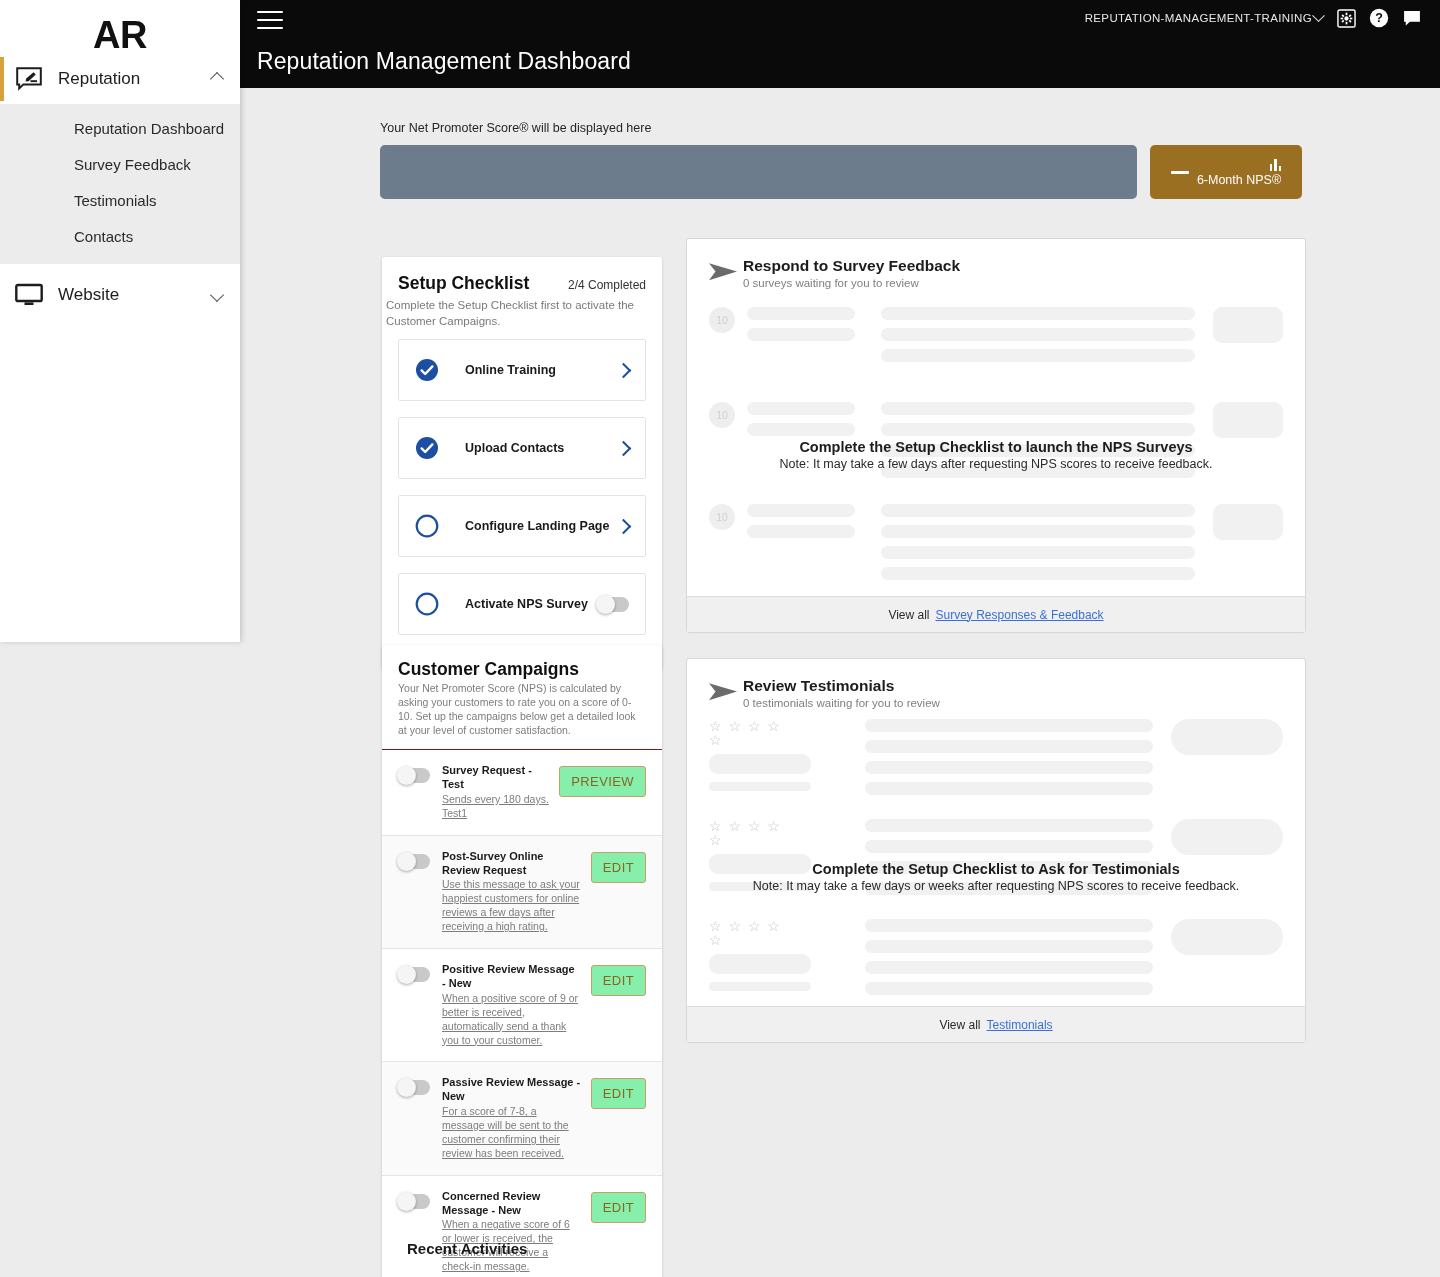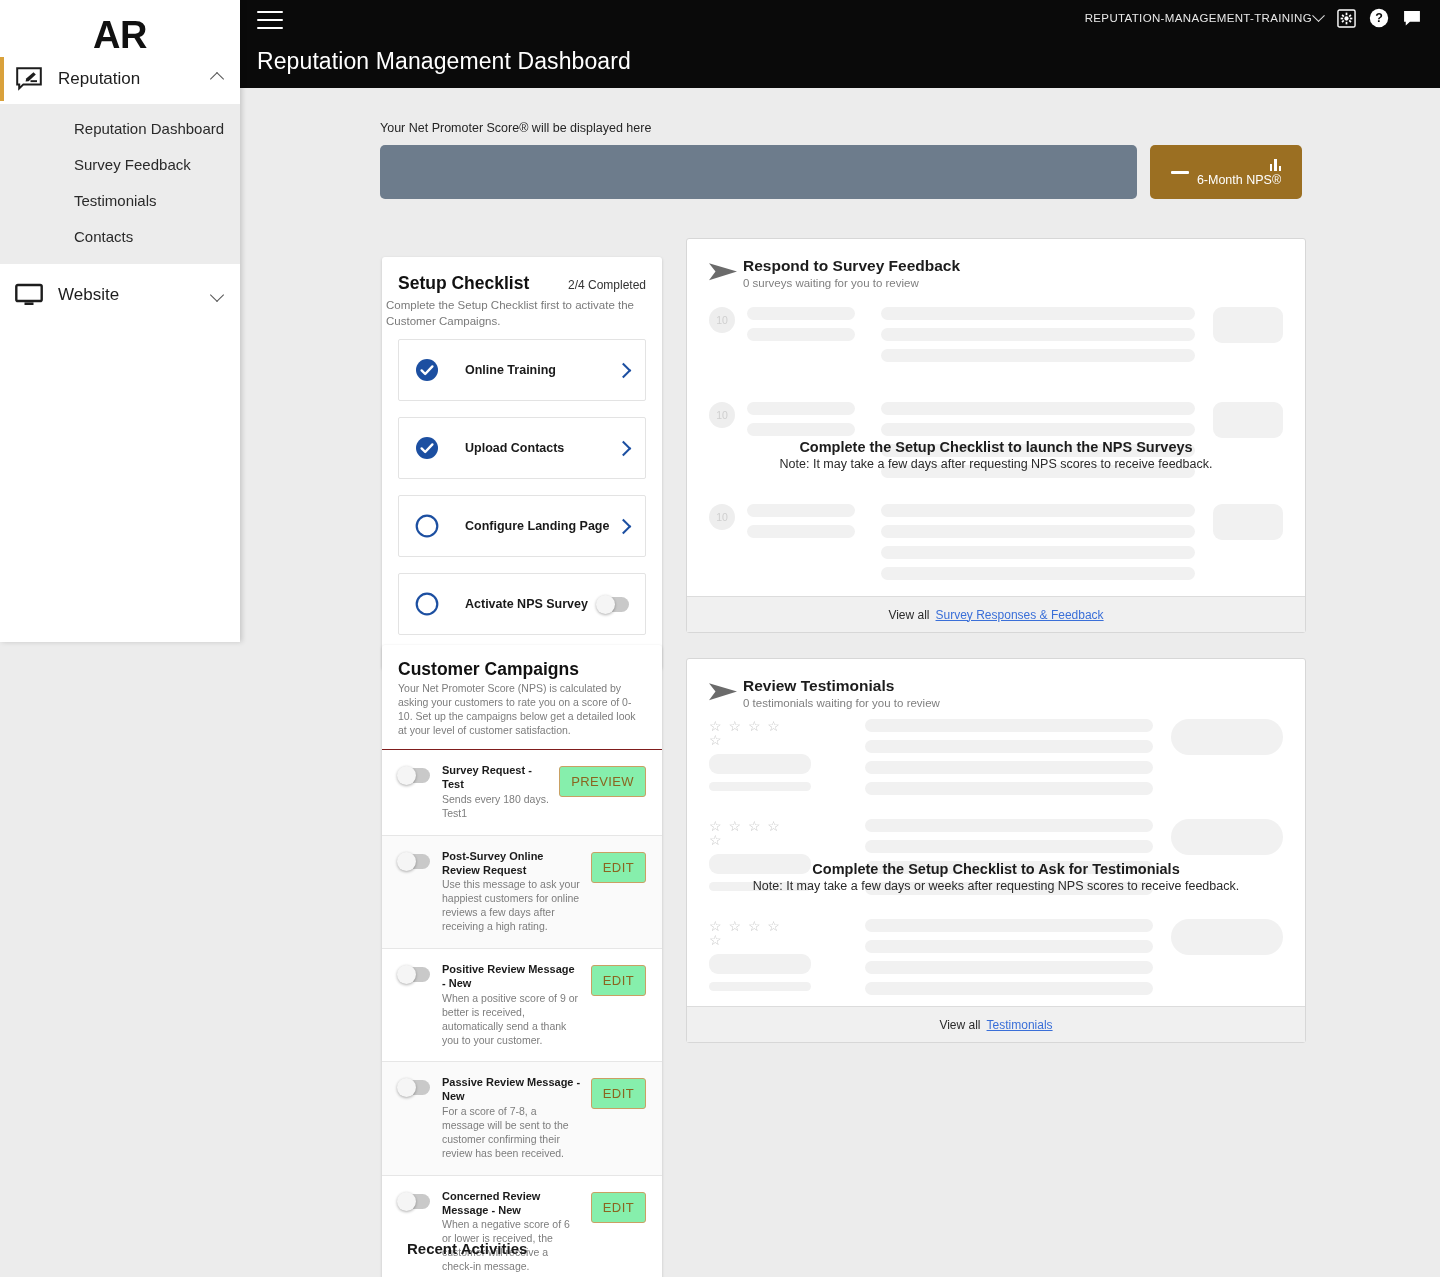--- a/index.html
+++ b/index.html
@@ -125,21 +125,21 @@
   #campaigns-card { left: 142px; top: 557px; width: 280px; height: 672px; }
   .cc-head { padding: 14px 16px 12px 16px; border-bottom: 1px solid #7f1d1d; }
   .cc-title { font-size: 17.5px; font-weight: 700; color: #111; }
   .cc-desc { margin-top: 2px; font-size: 10.5px; color: #7d7d7d; line-height: 1.32; }
   .cc-row { display:flex; align-items:flex-start; padding: 14px 16px; border-bottom: 1px solid #e6e6e6; }
   .cc-row:nth-child(odd) { background: #fafafa; }
   .cc-row:last-child { border-bottom: none; }
   .cc-toggle { margin-top: 4px; margin-left: 0; flex: 0 0 32px; }
   .cc-text { margin-left: 12px; flex: 1 1 auto; min-width: 0; }
   .cc-name { font-size: 11px; font-weight: 700; color: #1a1a1a; line-height: 1.25; }
-  .cc-sub { font-size: 10.5px; color: #7d7d7d; line-height: 1.33; margin-top: 1px; }
+  .cc-sub { font-size: 10.5px; color: #7d7d7d; line-height: 1.33; margin-top: 1px; text-decoration: underline; }
   .cc-btn {
     flex: 0 0 auto; margin-left: 10px; margin-top: 2px; border: 1px solid #c9a063;
     color: #8a6520; background: #86efac; font-size: 13px; padding: 7px 11px;
     border-radius: 3px; cursor: pointer; letter-spacing: .4px; font-family: inherit;
   }
 
   .recent-activities {
     position: absolute; left: 167px; top: 1152px; font-size: 15px; font-weight: 700; color: #1a1a1a;
   }
 

